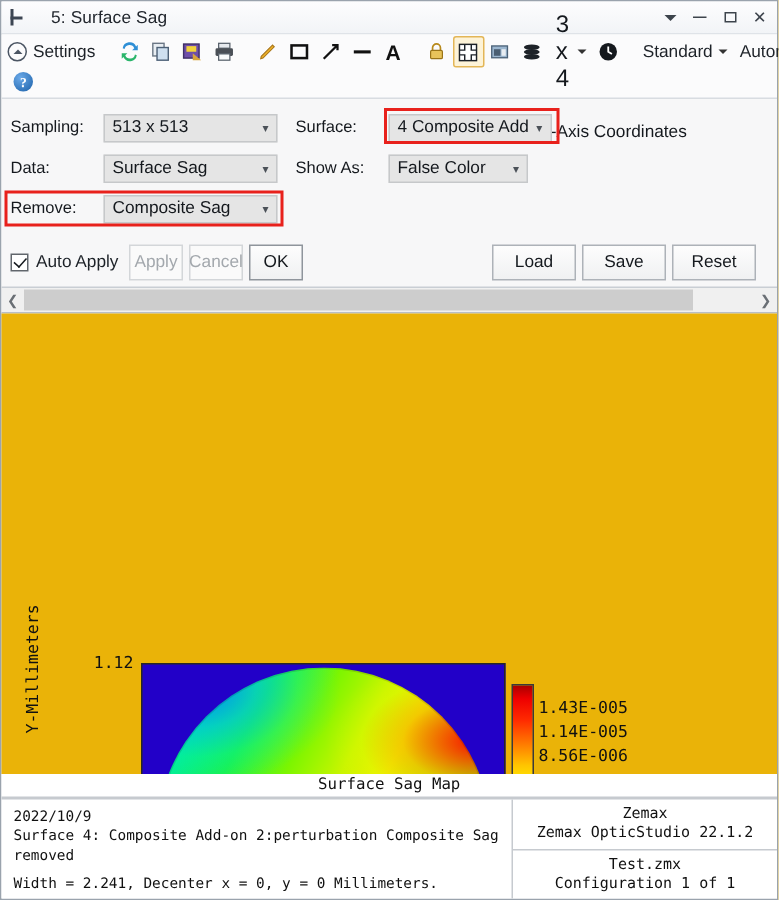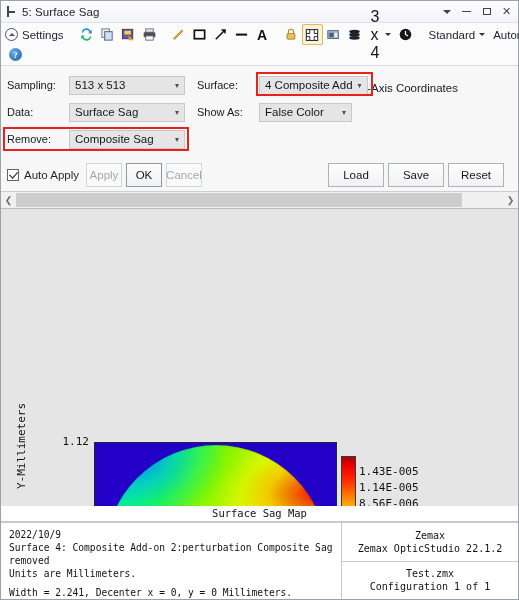--- a/index.html
+++ b/index.html
@@ -17,21 +17,21 @@
   
   .titlebar{
     height:22px;flex:0 0 22px;display:flex;align-items:center;
     background:linear-gradient(#fdfdfe,#f2f4f7);
     border-bottom:1px solid #dfe3e8;
     padding:0 2px 0 4px;box-sizing:border-box;
   }
   .pin-icon{width:13px;height:13px;position:relative;margin-right:4px;flex:0 0 13px;}
   .pin-icon:before{content:"";position:absolute;left:2px;top:1px;width:1.6px;height:11px;background:#3c4552;}
   .pin-icon:after{content:"";position:absolute;left:2px;top:6px;width:8px;height:1.6px;background:#3c4552;}
-  .title-text{font-size:11.5px;color:#21262d;letter-spacing:.1px;flex:1 1 auto;}
+  .title-text{font-size:11.5px;color:#21262d;letter-spacing:.1px;flex:1 1 auto;margin-left:12px;}
   .tb-btns{display:flex;align-items:center;gap:1px;}
   .tb-btn{width:19px;height:18px;display:flex;align-items:center;justify-content:center;
     font-size:11px;color:#3d444c;cursor:default;}
   .sq{width:8px;height:7px;border:1.2px solid #3d444c;box-sizing:border-box;}
   .dash{width:9px;height:1.4px;background:#3d444c;}
   .caret{width:0;height:0;border-left:4px solid transparent;border-right:4px solid transparent;border-top:4.5px solid #3d444c;}
 
   
   .toolbar{
     flex:0 0 auto;background:#fbfbfc;border-bottom:1px solid #d8dce1;
@@ -99,21 +99,21 @@
 
   
   .hscroll{flex:0 0 16px;height:16px;background:#f0f0f0;border-bottom:1px solid #b9bec4;
     display:flex;align-items:center;}
   .sc-arrow{width:15px;height:15px;display:flex;align-items:center;justify-content:center;
     font-size:9px;color:#6a6f75;cursor:default;}
   .sc-track{flex:1 1 auto;height:14px;background:#f0f0f0;position:relative;}
   .sc-thumb{position:absolute;left:0;top:0;height:14px;width:91.5%;background:#cdcdcd;}
 
   
-  .plotwrap{flex:1 1 auto;position:relative;background:#e5e5e5;overflow:hidden;}
+  .plotwrap{flex:1 1 auto;position:relative;background:#eab308;overflow:hidden;}
   .axisbox{
     position:absolute;left:93px;top:233px;width:243px;height:228px;
     border:1px solid #262626;box-sizing:border-box;background:#2200c8;overflow:hidden;
   }
   .disc{
     position:absolute;left:50%;top:50%;width:222px;height:222px;
     transform:translate(-50%,-50%);border-radius:50%;overflow:hidden;
     background:
       radial-gradient(ellipse 62% 36% at 96% 22%, rgba(255,0,0,.95) 0%, rgba(255,60,0,.75) 18%, rgba(255,160,0,.48) 36%, rgba(255,255,0,.16) 56%, rgba(255,255,0,0) 74%),
       radial-gradient(ellipse 62% 36% at 4% 78%, rgba(255,0,0,.95) 0%, rgba(255,60,0,.75) 18%, rgba(255,160,0,.48) 36%, rgba(255,255,0,.16) 56%, rgba(255,255,0,0) 74%),
@@ -344,22 +344,22 @@
         <span class="offaxis">Off-Axis Coordinates</span>
       </div>
     </div>
 
     <div class="btnrow">
       <span class="chk">
         <span class="chkbox"></span>
         <span class="lbl">Auto Apply</span>
       </span>
       <span class="btn b58 dis">Apply</span>
+      <span class="btn b58 dis">Cancel</span>
       <span class="btn b58 strong">OK</span>
-      <span class="btn b58 dis">Cancel</span>
       <span class="spacer"></span>
       <span class="btn b56">Load</span>
       <span class="btn b56">Save</span>
       <span class="btn b56">Reset</span>
     </div>
   </div>
 
   <div class="hscroll">
     <span class="sc-arrow">❮</span>
     <span class="sc-track">
@@ -384,21 +384,20 @@
     <div class="cbl" style="top:288px;">8.56E-006</div>
 
   </div>
 
   <div class="maptitle">Surface Sag Map</div>
 
   <div class="footer">
     <div class="foot-left">
       <div>2022/10/9</div>
       <div>Surface 4: Composite Add-on 2:perturbation Composite Sag removed</div>
-      <div>Units are Millimeters.</div>
       <div class="gap"></div>
       <div>Width = 2.241, Decenter x = 0, y = 0 Millimeters.</div>
     </div>
     <div class="foot-right">
       <div class="fr-cell top">
         <div>Zemax</div>
         <div>Zemax OpticStudio 22.1.2</div>
       </div>
       <div class="fr-cell">
         <div>Test.zmx</div>

